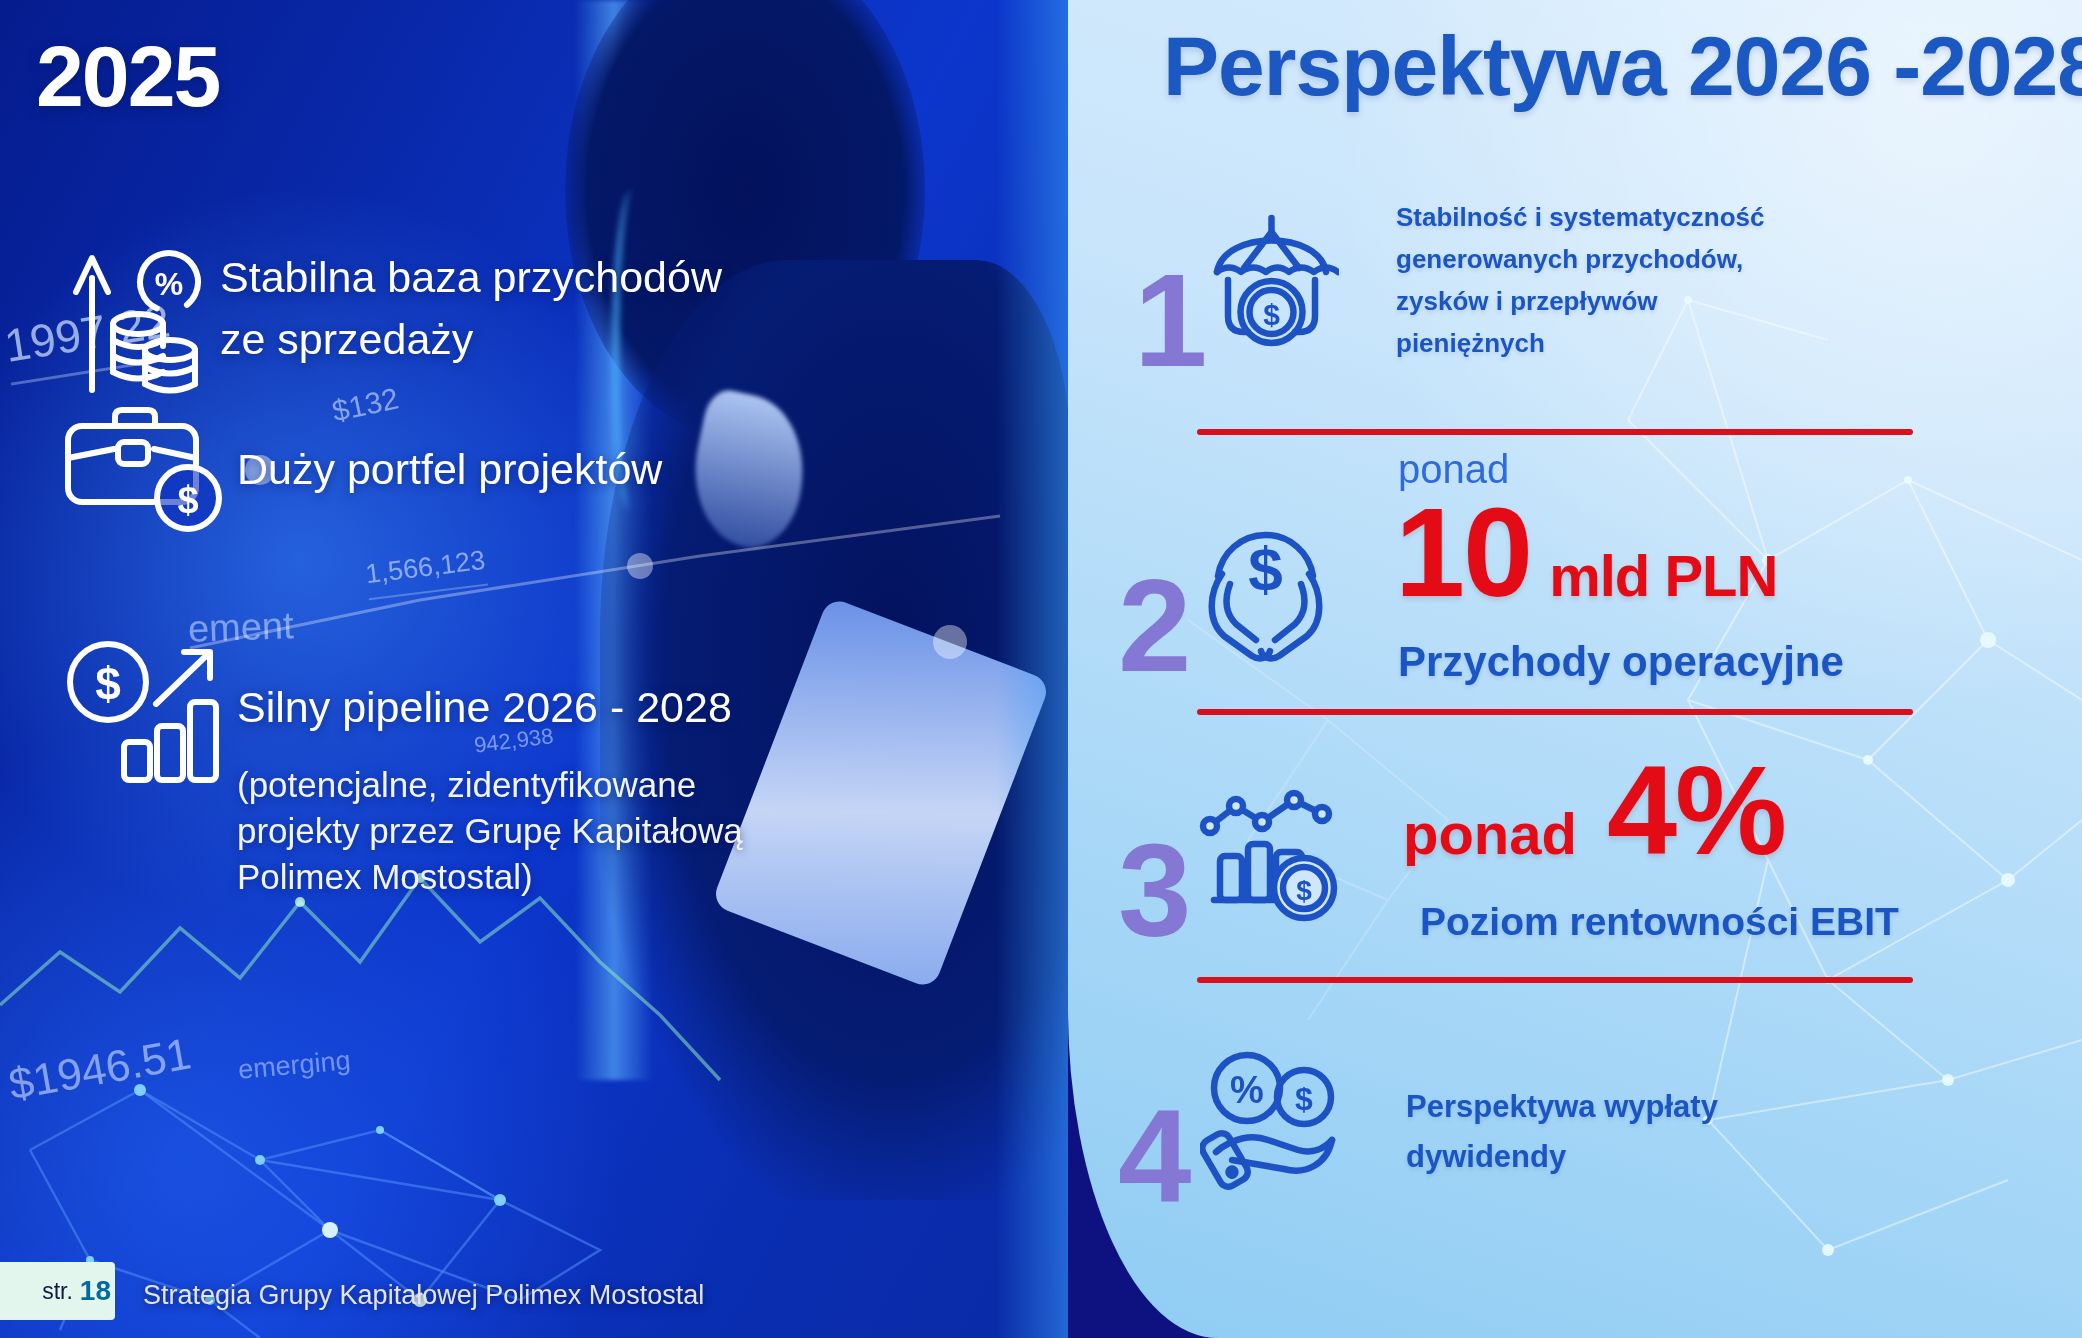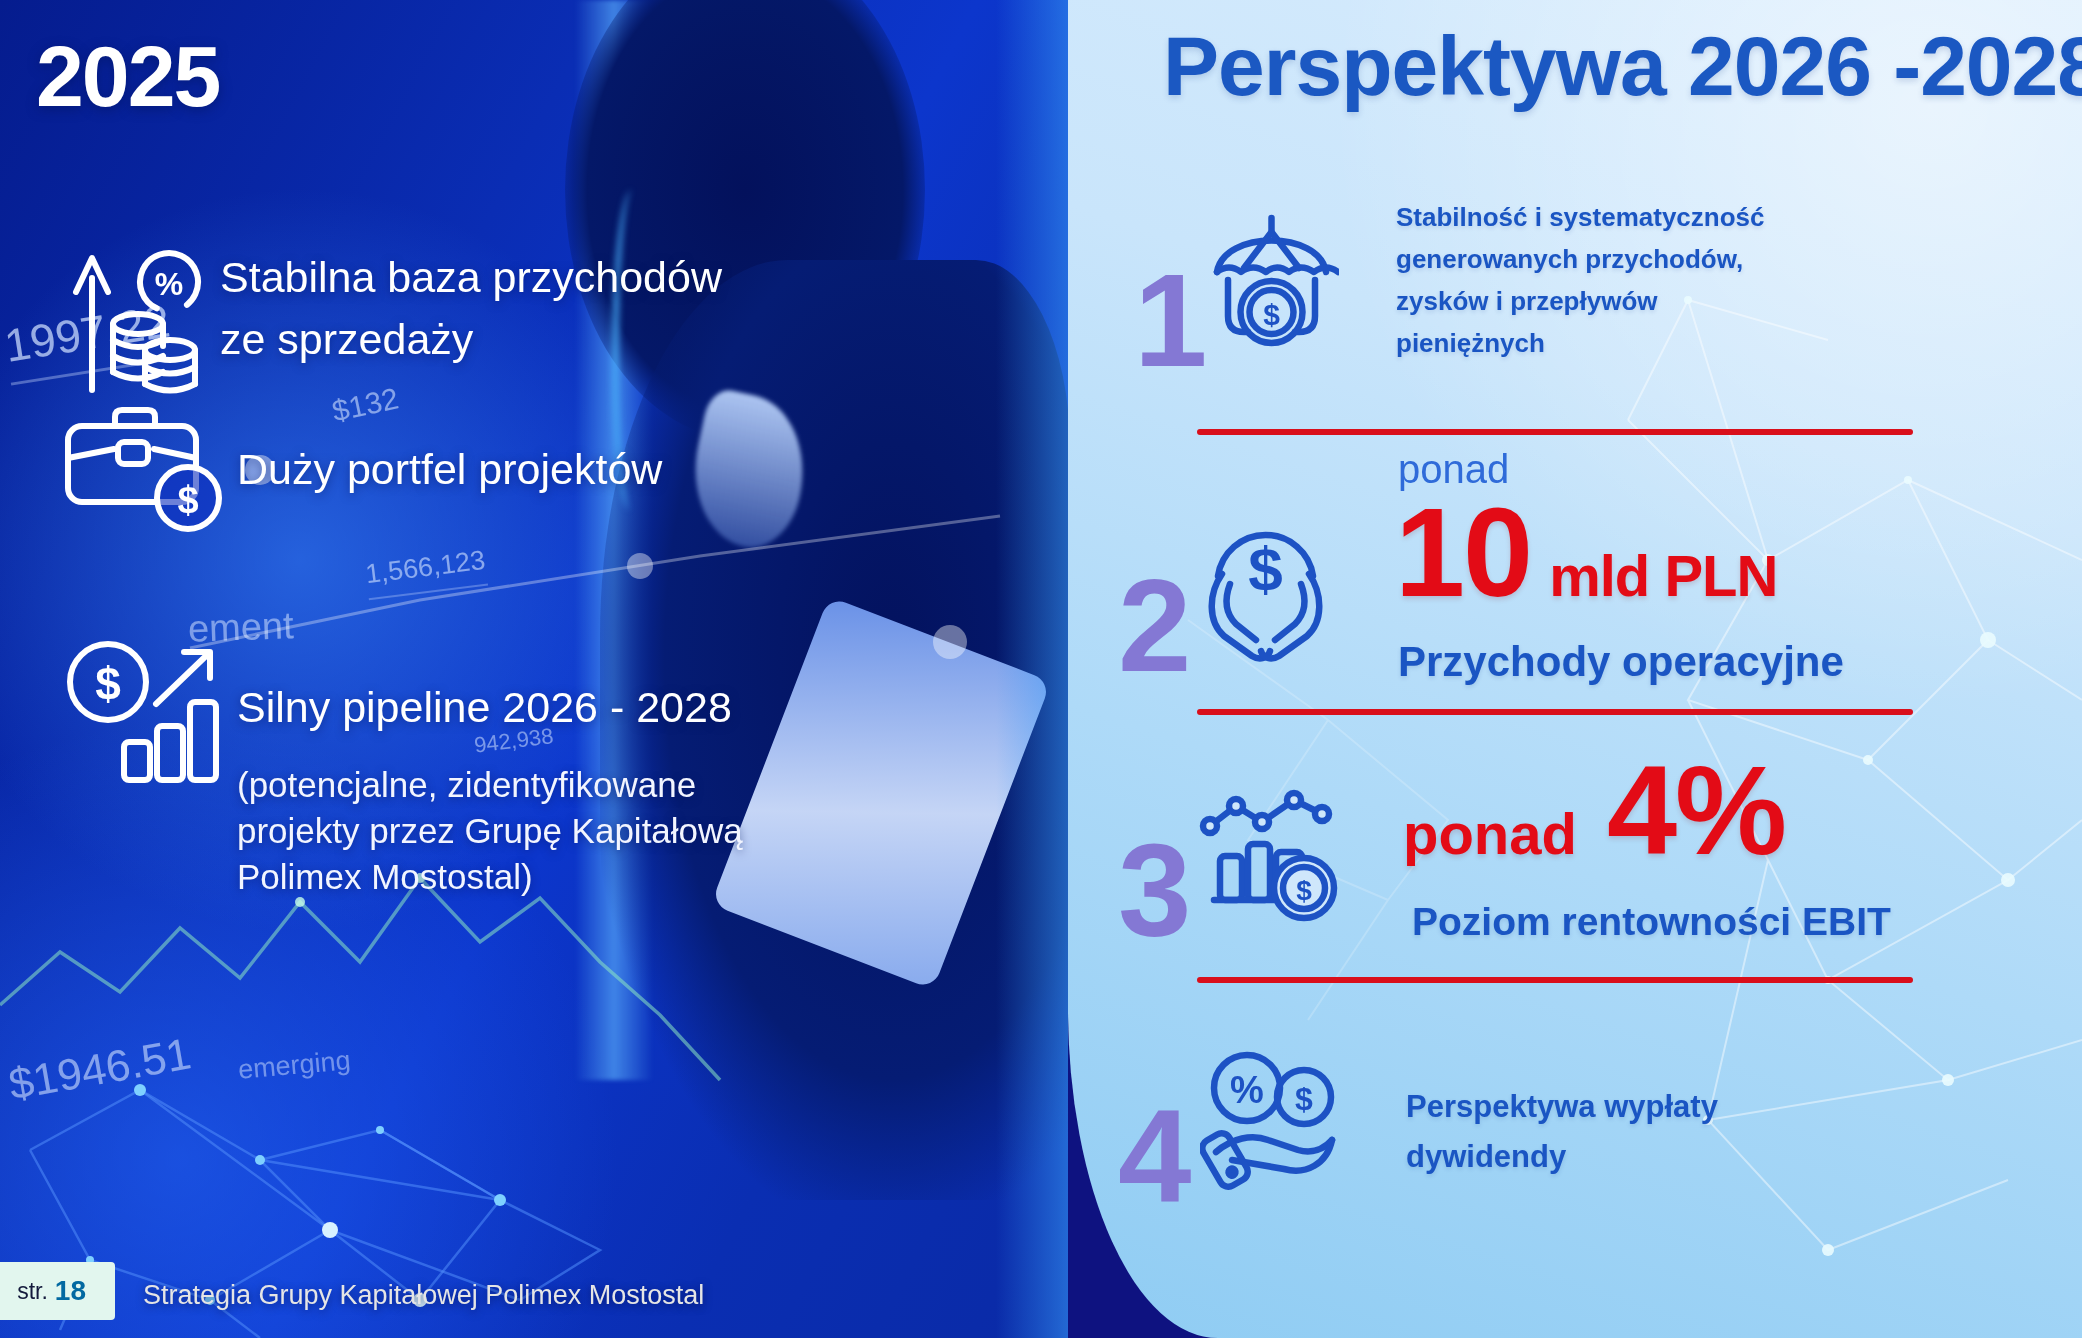--- a/index.html
+++ b/index.html
@@ -62,21 +62,21 @@
     color:#ffffff; text-shadow:0 3px 12px rgba(0,20,90,.5); }
   .l-item-text { position:absolute; color:#ffffff; font-size:43px; font-weight:400; line-height:62px;
     white-space:pre-line; text-shadow:0 2px 10px rgba(0,20,90,.5); }
   .l-sub-text { position:absolute; color:#f2f5ff; font-size:35px; font-weight:400; line-height:46px;
     white-space:pre-line; text-shadow:0 2px 8px rgba(0,20,90,.5); }
   .l-icon { position:absolute; }
 
   
   .page-badge { position:absolute; left:0; top:1262px; width:115px; height:58px; background:#e2f6ee;
     border-radius:0 4px 4px 0; display:flex; align-items:center; justify-content:flex-end;
-    padding-right:29px; gap:7px; z-index:5; }
+    padding-right:4px; gap:7px; z-index:5; }
   .page-badge .lbl { font-size:23px; color:#141a3c; font-weight:400; }
   .page-badge .num { font-size:28px; color:#0369a1; font-weight:700; }
   .footer-text { position:absolute; left:143px; top:1280px; font-size:27px; color:#e5e5e5;
     text-shadow:0 2px 8px rgba(0,10,60,.6); z-index:5; white-space:nowrap; }
 
   svg text { font-family:"Liberation Sans", sans-serif; }
 </style>
 </head>
 <body>
 
@@ -260,21 +260,21 @@
           <path d="M18,118 H92"></path>
           <circle cx="108" cy="106" r="30" fill="#cfe7fb"></circle>
           <circle cx="108" cy="106" r="21" fill="none"></circle>
         </g>
         <text x="108" y="108" text-anchor="middle" dominant-baseline="central" fill="#1d52c4" font-size="28" font-weight="700">$</text>
       </svg>
       <div class="val-row" style="left:335px; top:748px;">
         <span class="v-ponad">ponad</span>
         <span class="v-huge">4%</span>
       </div>
-      <div class="kpi-text" style="left:344px; top:900px; font-size:39px;">Poziom rentowności EBIT</div>
+      <div class="kpi-text" style="left:352px; top:900px; font-size:39px;">Poziom rentowności EBIT</div>
 
       <div class="sep" style="top:977px;"></div>
 
       <div class="big-num" style="left:50px; top:1090px;">4</div>
       <svg class="kpi-icon" style="left:132px; top:1050px;" width="150" height="140" viewBox="0 0 150 140">
         <g stroke="#1d52c4" stroke-width="6.5" fill="none" stroke-linecap="round" stroke-linejoin="round">
           <circle cx="47" cy="38" r="33"></circle>
           <circle cx="104" cy="47" r="27"></circle>
           <path d="M16,102 C32,88 52,84 68,90 L98,100 C112,104 124,99 132,90"></path>
           <path d="M132,90 C127,114 106,125 84,119 L32,110"></path>

